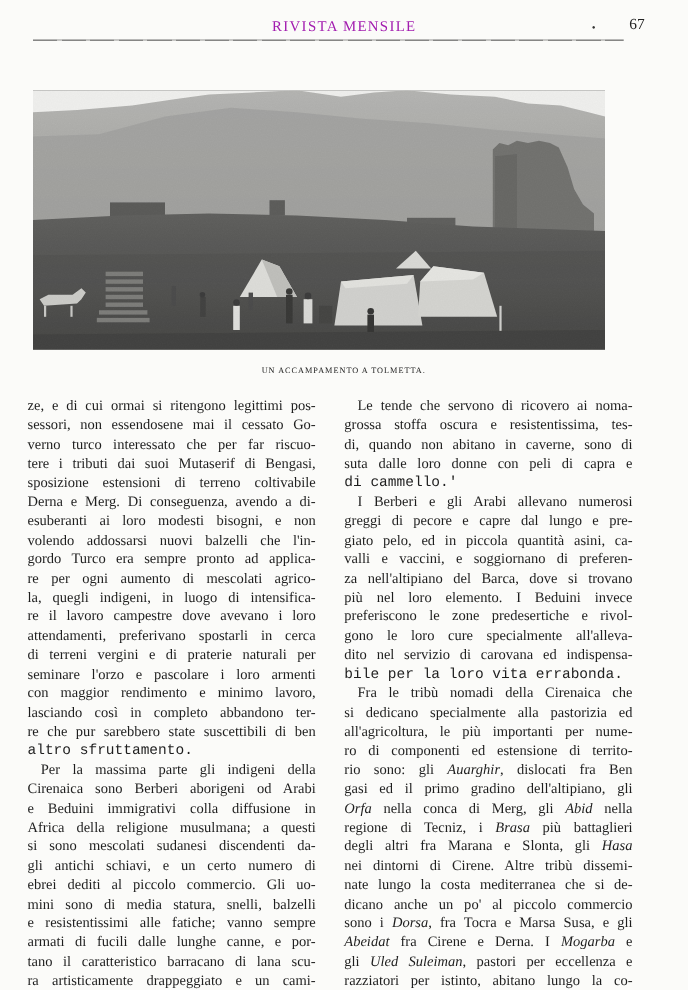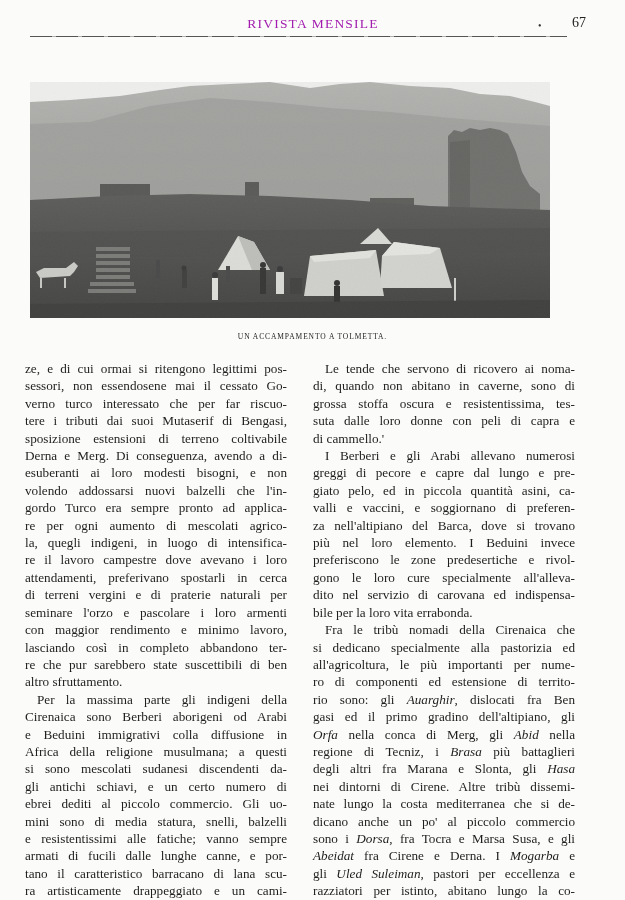--- a/index.html
+++ b/index.html
@@ -47,21 +47,21 @@
     font-size: 13.2px; line-height: 17.4px;
     text-align: justify;
     color: #1e1e1e;
   }
   .col.left { left: 25px; width: 262px; }
   .col.right { left: 313px; width: 262px; }
   .line {
     display: block; white-space: nowrap;
     text-align-last: justify; text-align: justify;
   }
-  .line.last { text-align-last: left; }
+  .line.last { text-align-last: left; font-family: Liberation Mono, monospace; }
   .line.indent { padding-left: 12px; }
   em { font-style: italic; }
 </style>
 </head>
 <body>
 
 <div class="running-head">
   <span class="rh-title">RIVISTA MENSILE</span>
   <span class="rh-dot">•</span>
   <span class="rh-page">67</span>
@@ -187,22 +187,22 @@
       <span class="line">e resistentissimi alle fatiche; vanno sempre</span>
       <span class="line">armati di fucili dalle lunghe canne, e por-</span>
       <span class="line">tano il caratteristico barracano di lana scu-</span>
       <span class="line">ra artisticamente drappeggiato e un cami-</span>
       <span class="line">ciotto colorato con corti pantaloni bianchi</span>
     </div>
   </div>
 <div class="col right" id="col-right">
     <div>
       <span class="line indent">Le tende che servono di ricovero ai noma-</span>
+      <span class="line">grossa stoffa oscura e resistentissima, tes-</span>
       <span class="line">di, quando non abitano in caverne, sono di</span>
-      <span class="line">grossa stoffa oscura e resistentissima, tes-</span>
       <span class="line">suta dalle loro donne con peli di capra e</span>
       <span class="line last">di cammello.'</span>
     </div>
     <div>
       <span class="line indent">I Berberi e gli Arabi allevano numerosi</span>
       <span class="line">greggi di pecore e capre dal lungo e pre-</span>
       <span class="line">giato pelo, ed in piccola quantità asini, ca-</span>
       <span class="line">valli e vaccini, e soggiornano di preferen-</span>
       <span class="line">za nell'altipiano del Barca, dove si trovano</span>
       <span class="line">più nel loro elemento. I Beduini invece</span>

